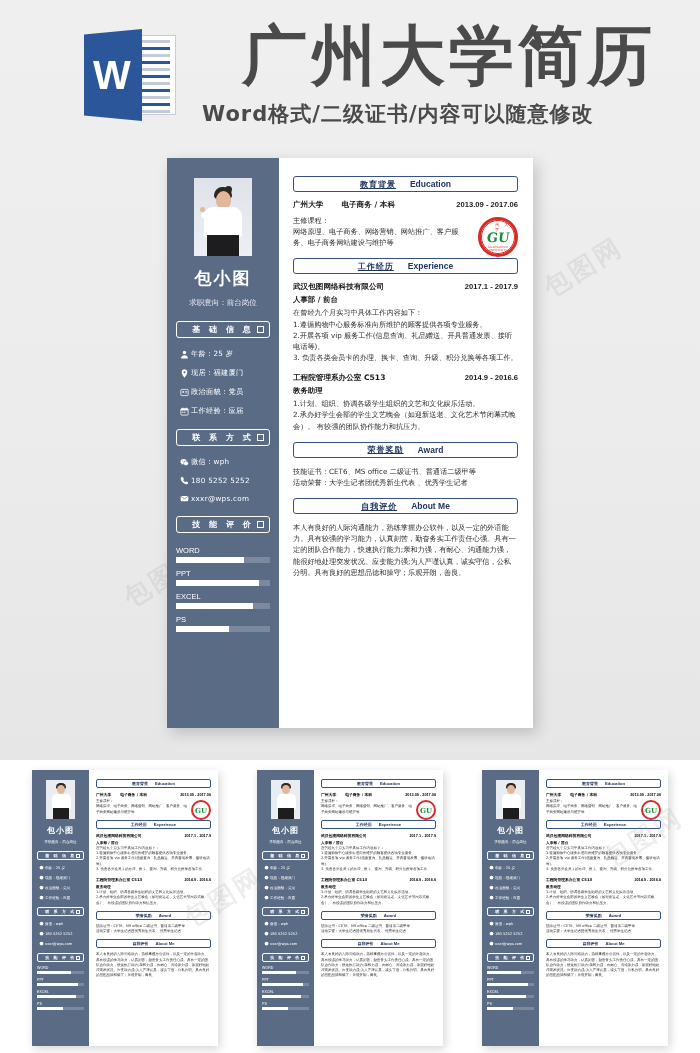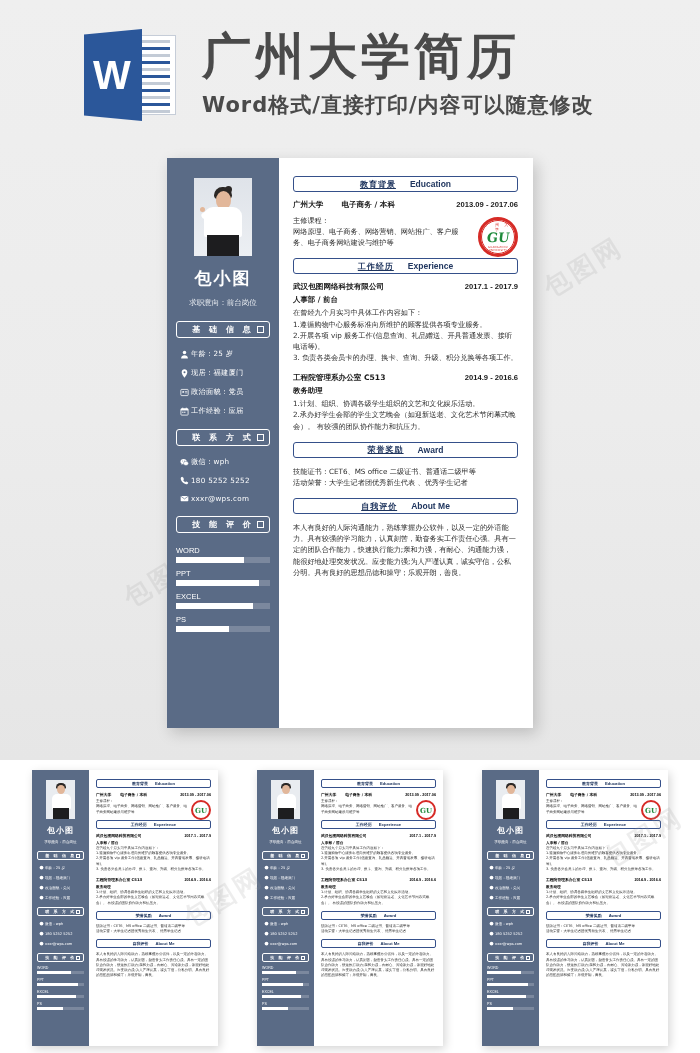--- a/index.html
+++ b/index.html
@@ -36,22 +36,22 @@
     background: #2b579a;
     clip-path: polygon(0 6%, 100% 0, 100% 100%, 0 94%);
     display: flex; align-items: center; justify-content: center;
   }
   .word-icon .panel span {
     color: #fff; font-weight: bold; font-size: 40px; line-height: 1;
     font-family: "Liberation Sans", sans-serif; margin-left: -2px;
   }
   .banner-text { margin-left: 26px; }
   .banner-title {
-    font-size: 49px; font-weight: bold; color: #4a4a4a; letter-spacing: 4px;
-    line-height: 1.05; font-family: "DejaVu Sans", sans-serif;
+    font-size: 65px; font-weight: bold; color: #4a4a4a; letter-spacing: 4px;
+    line-height: 1.05; font-family: "DejaVu Sans", sans-serif; margin-left: 40px;
   }
   .banner-sub {
     font-size: 21px; font-weight: bold; color: #4a4a4a; letter-spacing: 1px;
     margin-top: 9px; font-family: "DejaVu Sans", sans-serif;
   }
 
   
   .resume {
     position: absolute; left: 167px; top: 158px; width: 366px; height: 570px;
     background: #ffffff; box-shadow: 4px 5px 14px rgba(0,0,0,.18);
@@ -232,21 +232,21 @@
             <i class="lt"></i>
             <i></i>
             <i class="lt"></i>
         </div>
         <div class="panel">
           <span>W</span>
         </div>
       </div>
       <div class="banner-text">
         <div class="banner-title">广州大学简历</div>
-        <div class="banner-sub">Word格式/直接打印/内容可以随意修改</div>
+        <div class="banner-sub">Word格式/二级证书/内容可以随意修改</div>
       </div>
     </div>
 
     <div class="wm2" style="left:300px; top:330px;">包图网</div>
     <div class="wm" style="left:120px; top:560px;">包图网</div>
     <div class="wm" style="left:540px; top:250px;">包图网</div>
 
     <div class="resume">
 
       <div class="side">

